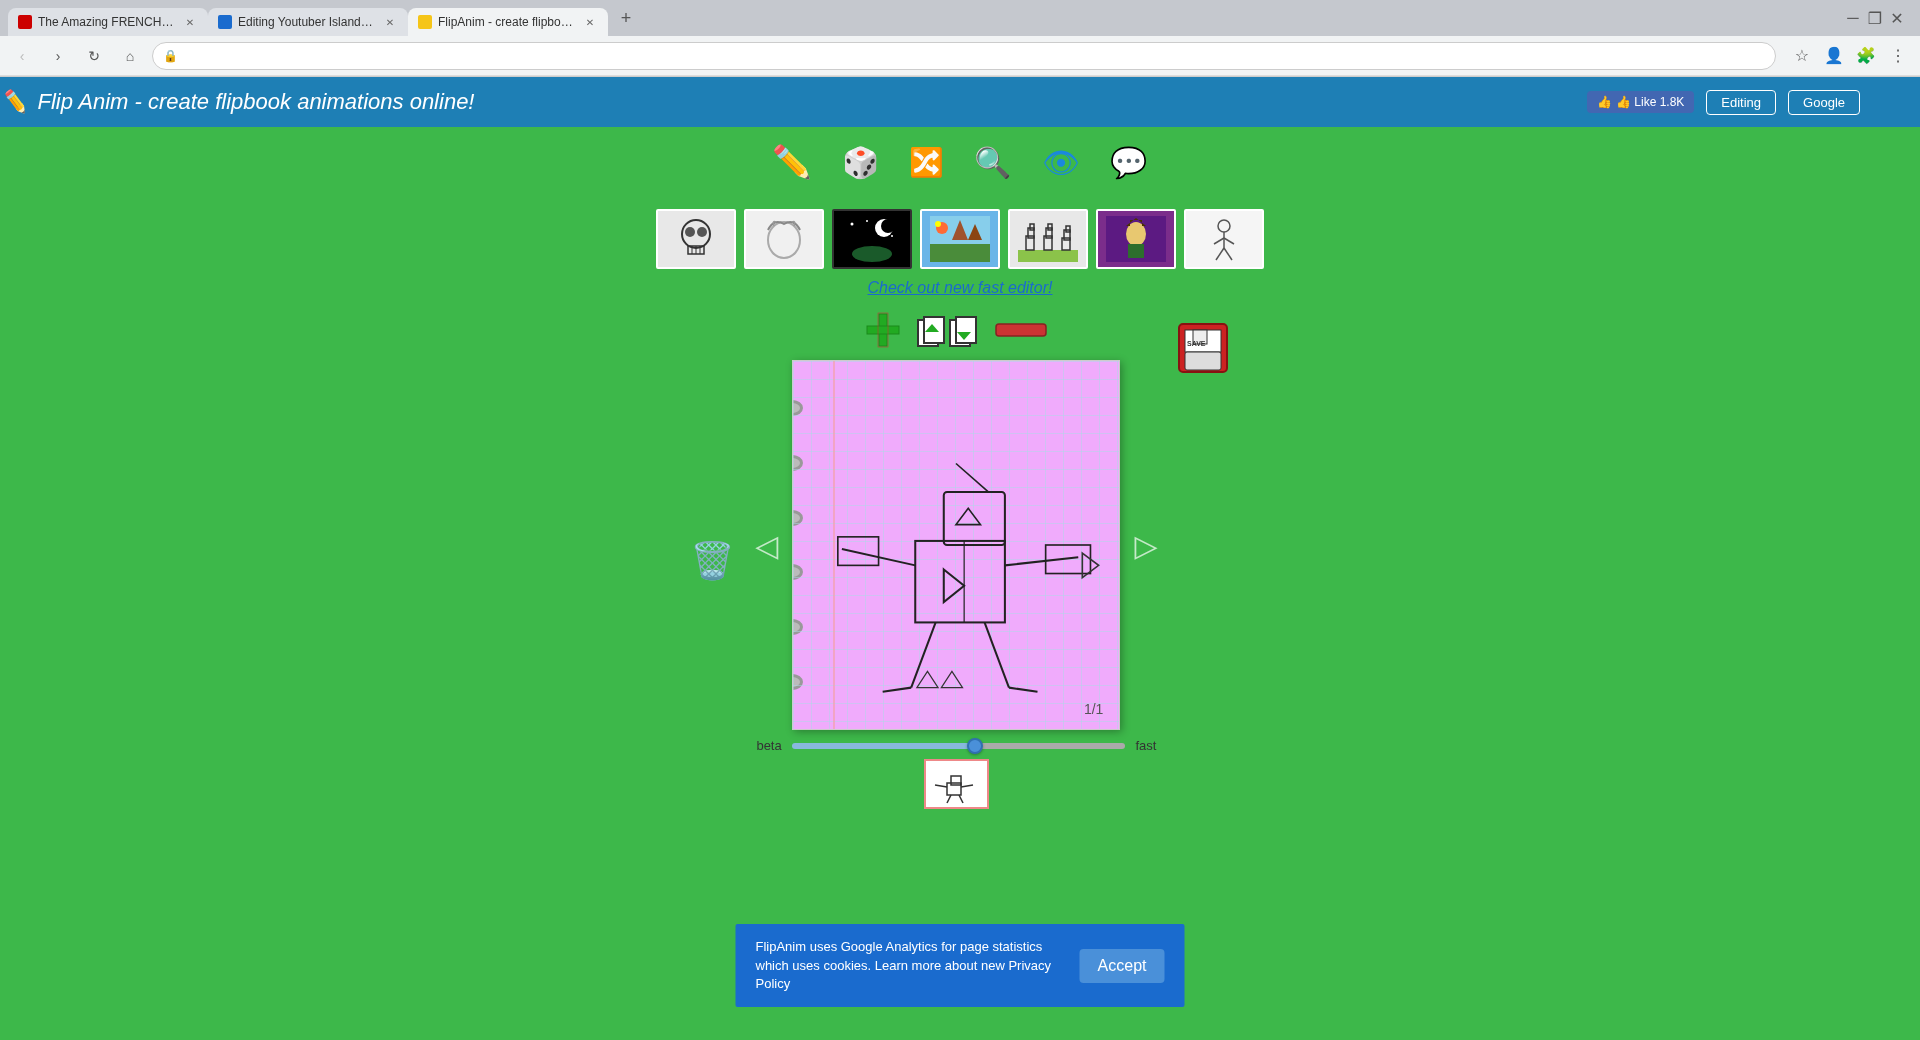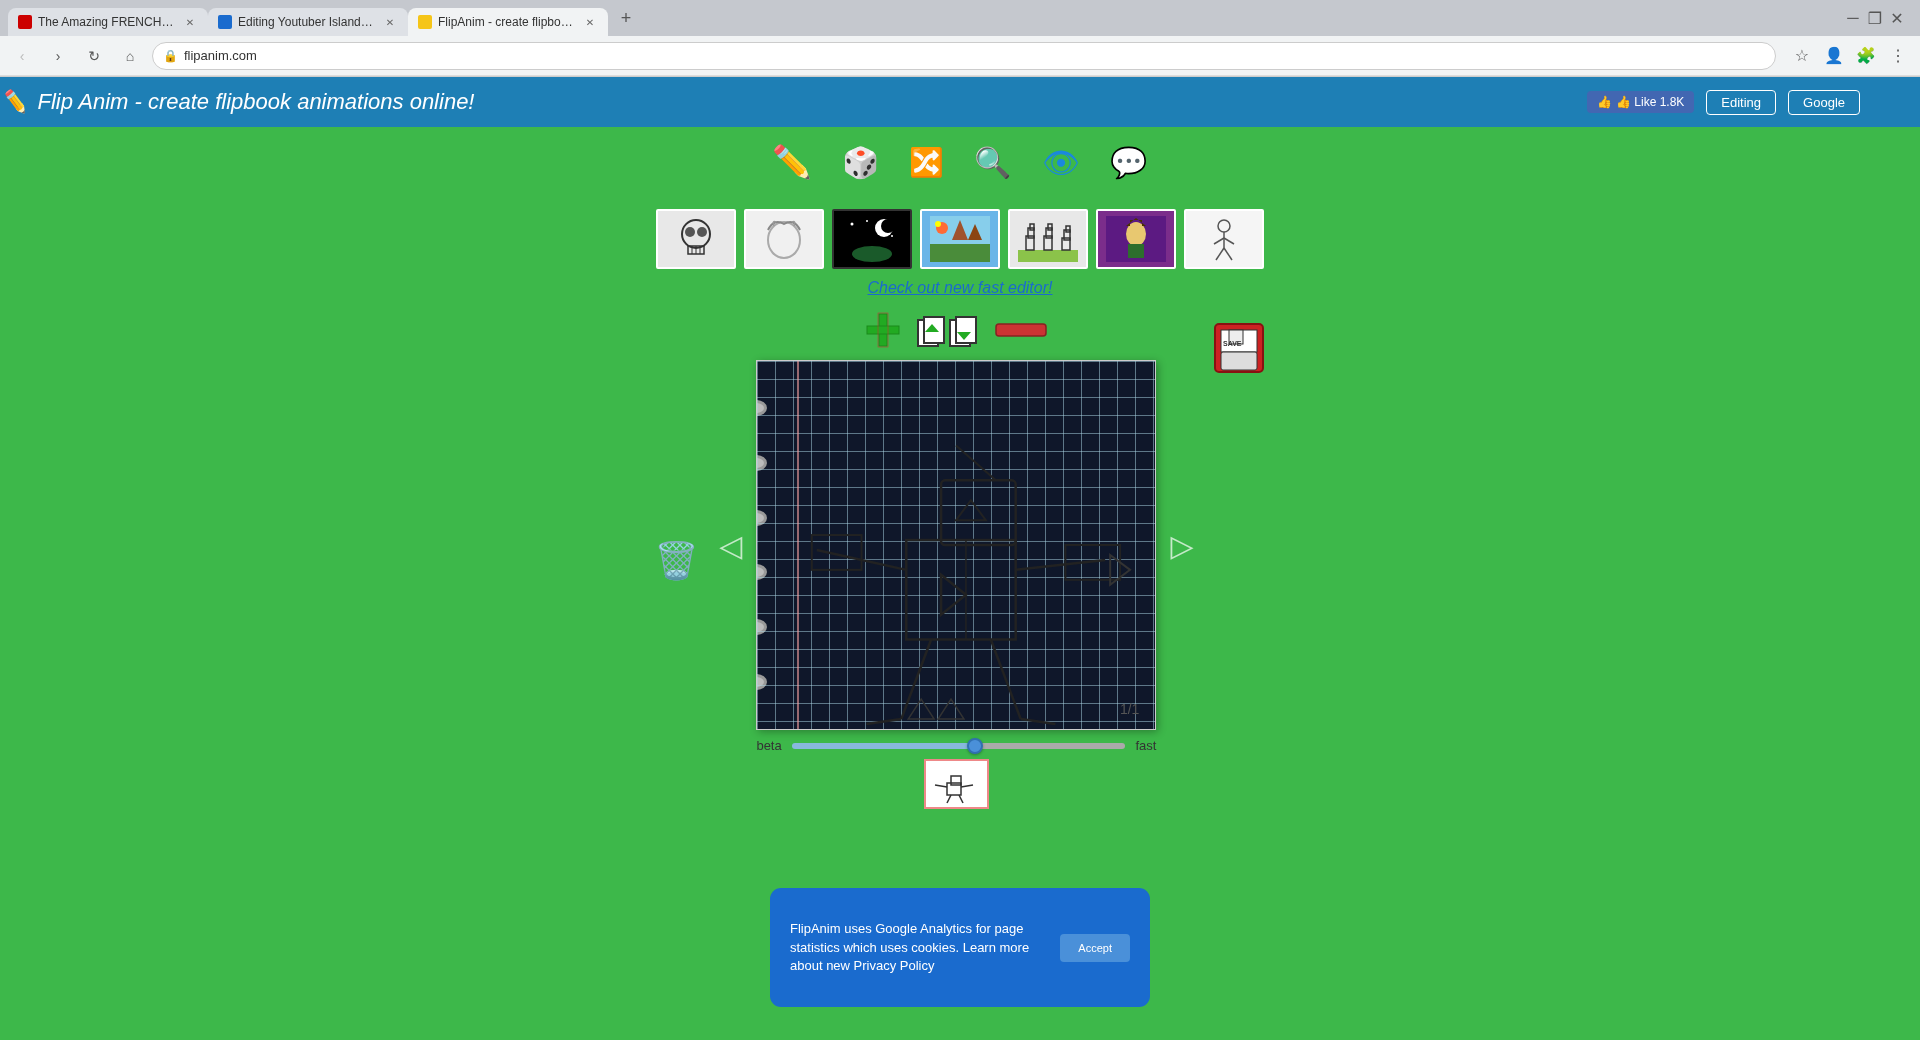--- a/index.html
+++ b/index.html
@@ -264,23 +264,23 @@
 
     .action-btns {
       display: flex;
       flex-direction: column;
       gap: 12px;
       align-items: center;
     }
 
     
     .notebook {
-      width: 400px;
+      width: 328px;
       height: 370px;
-      background: #0f172a;
+      background: #f0abfc;
       border: 1px solid #ccc;
       position: relative;
       box-shadow: 2px 2px 8px rgba(0,0,0,0.3);
       overflow: hidden;
     }
     .notebook-rings {
       position: absolute;
       left: -12px;
       top: 0;
       bottom: 0;
@@ -407,40 +407,40 @@
     }
 
     
     .cookie-notice {
       position: absolute;
       bottom: 20px;
       left: 50%;
       transform: translateX(-50%);
       background: #1a6bce;
       color: white;
-      padding: 32px 20px;
-      border-radius: 11px;
+      padding: 14px 20px;
+      border-radius: 2px;
       font-size: 13px;
       display: flex;
       align-items: center;
       gap: 20px;
-      width: 380px;
+      width: 449px;
       z-index: 100;
     }
     .cookie-text {
       flex: 1;
       line-height: 1.4;
     }
     .cookie-accept-btn {
       background: #4a90d9;
       color: white;
       border: none;
       padding: 8px 18px;
       border-radius: 4px;
-      font-size: 11px;
+      font-size: 16px;
       cursor: pointer;
       white-space: nowrap;
       text-align: right;
     }
 
     
     .fav-red { background: #cc0000; border-radius: 2px; }
     .fav-blue { background: #1a6bce; border-radius: 2px; }
     .fav-yellow { background: #f5c518; border-radius: 2px; }
   </style>
@@ -476,21 +476,20 @@
     </div>
   </div>
 
   <div class="nav-bar">
     <div class="nav-btn disabled">‹</div>
     <div class="nav-btn">›</div>
     <div class="nav-btn">↻</div>
     <div class="nav-btn">⌂</div>
     <div class="address-bar">
       <span class="lock-icon">🔒</span>
-      <span class="address-text">flipanim.com</span>
     </div>
     <div class="nav-extras">
       <div class="nav-extra-btn">☆</div>
       <div class="nav-extra-btn">👤</div>
       <div class="nav-extra-btn">🧩</div>
       <div class="nav-extra-btn">⋮</div>
     </div>
   </div>
 </div>
 

